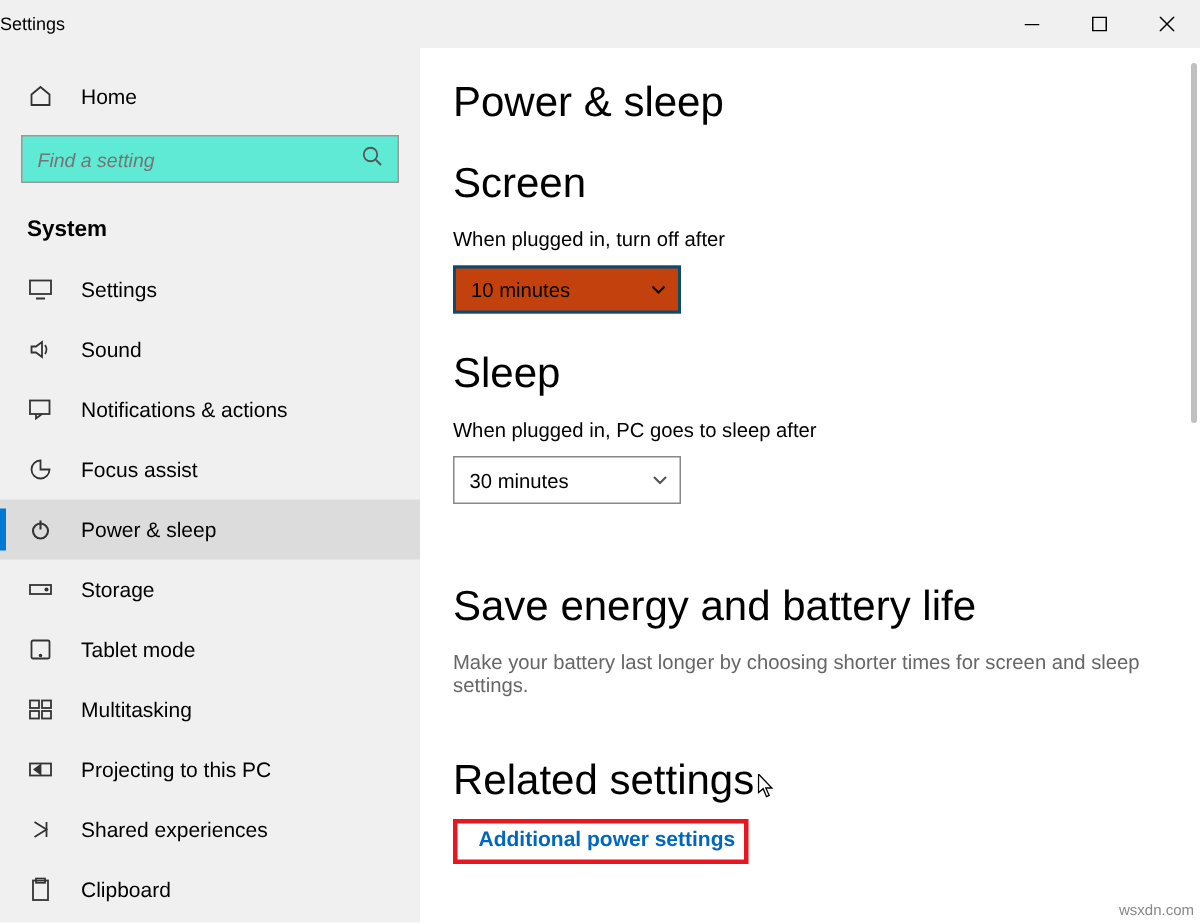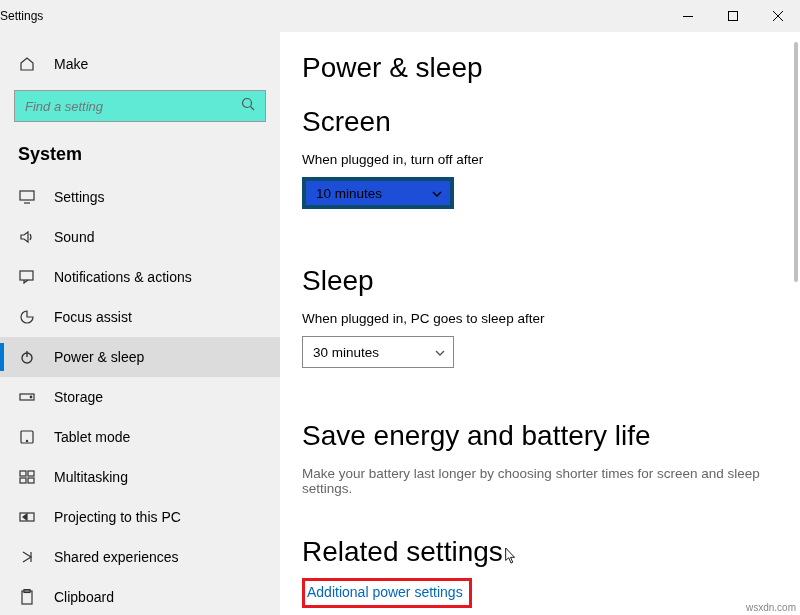--- a/index.html
+++ b/index.html
@@ -75,21 +75,21 @@
     .search-input {
       flex: 1;
       border: none;
       background: transparent;
       font-size: 13px;
       outline: none;
       font-style: italic;
       color: #666;
     }
     .section-header {
-      font-size: 18px;
+      font-size: 15px;
       font-weight: 600;
       padding: 8px 18px 12px 18px;
     }
     .sidebar-item {
       position: relative;
     }
     .sidebar-item.active::before {
       content: "";
       position: absolute;
       left: 0;
@@ -117,28 +117,28 @@
       font-weight: 400;
       margin-bottom: 14px;
     }
     .field-label {
       font-size: 13.5px;
       margin-bottom: 10px;
     }
     .dropdown {
       width: 152px;
       height: 32px;
-      border: 4px solid #0c4a6e;
-      background: #1d4ed8;
+      border: 2px solid #0c4a6e;
+      background: #c2410c;
       display: flex;
       align-items: center;
       justify-content: space-between;
       padding: 0 8px 0 10px;
       font-size: 13.5px;
-      margin-bottom: 56px;
+      margin-bottom: 24px;
     }
     .dropdown.plain {
       background: #fff;
       border: 1px solid #888;
       margin-bottom: 52px;
     }
     .chevron {
       font-size: 10px;
     }
     .info-text {
@@ -146,24 +146,25 @@
       color: #666;
       margin-bottom: 40px;
     }
     .link {
       color: #0067c0;
       font-size: 14px;
       display: inline-block;
     }
     .highlight-box {
       border: 3px solid #e8171f;
-      padding: 2px 6px 4px 2px;
+      padding: 2px 6px 4px 14px;
       display: inline-block;
       margin-top: 6px;
       margin-bottom: 40px;
+      font-weight: bold;
     }
     .scrollbar {
       position: absolute;
       right: 2px;
       top: 10px;
       width: 4px;
       height: 240px;
       background: #c0c0c0;
       border-radius: 2px;
     }
@@ -207,21 +208,21 @@
 </div>
 
 <div class="main-layout">
   <div class="sidebar">
     <div class="sidebar-row">
       <span class="icon">
         <svg width="16" height="16" viewBox="0 0 16 16" fill="none" stroke="#333" stroke-width="1.2">
             <path d="M2 7 L8 2 L14 7 V14 H2 Z"></path>
           </svg>
       </span>
-      <span>Make</span>
+      <span>Home</span>
     </div>
 
     <div class="search-box">
       <input class="search-input" placeholder="Find a setting" style="">
       <span class="icon" style="margin-right:0">
         <svg width="14" height="14" viewBox="0 0 14 14" fill="none" stroke="#555" stroke-width="1.2">
             <circle cx="6" cy="6" r="4.5"></circle>
             <line x1="9.5" y1="9.5" x2="13" y2="13"></line>
           </svg>
       </span>

